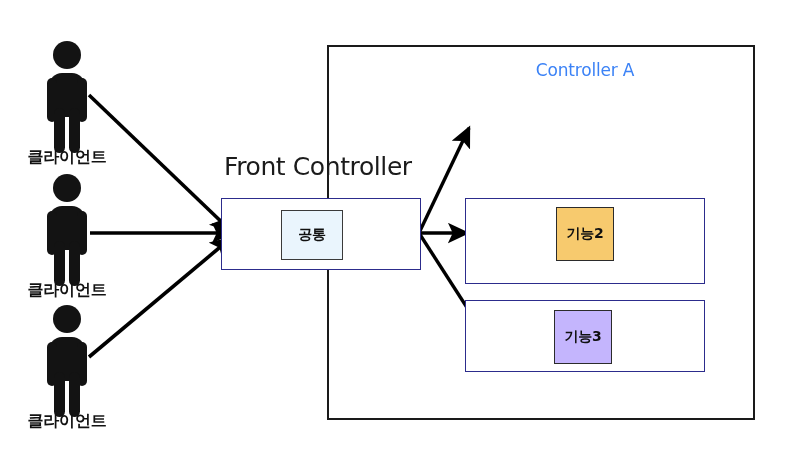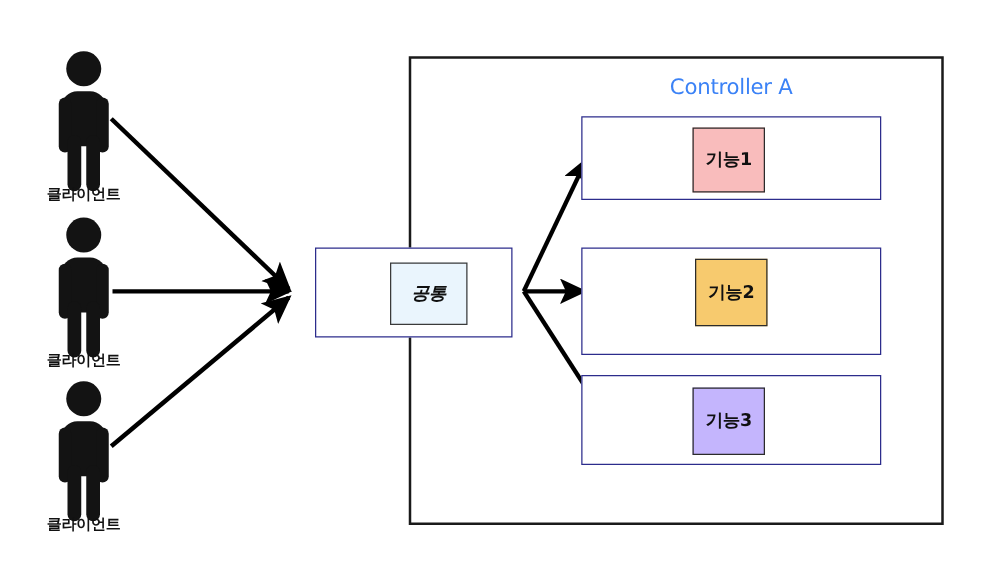--- a/index.html
+++ b/index.html
@@ -22,21 +22,21 @@
     position: absolute;
     top: 0;
     left: 0;
     width: 800px;
     height: 450px;
   }
   
   .client-label {
     position: absolute;
     font-family: "DejaVu Sans", "Liberation Sans", sans-serif;
-    font-size: 12px;
+    font-size: 16px;
     font-weight: bold;
     color: #111111;
     text-align: center;
     white-space: nowrap;
     letter-spacing: -0.2px;
   }
   .front-controller-title {
     position: absolute;
     font-family: "DejaVu Sans", "Liberation Sans", sans-serif;
     font-size: 25px;
@@ -139,33 +139,29 @@
 
     <line x1="419" y1="233" x2="469" y2="128" stroke="#000000" stroke-width="3.4" marker-end="url(#arrowhead)"></line>
     <line x1="419" y1="233" x2="467" y2="233" stroke="#000000" stroke-width="3.4" marker-end="url(#arrowhead)"></line>
     <line x1="419" y1="233" x2="484" y2="334" stroke="#000000" stroke-width="3.4" marker-end="url(#arrowhead)"></line>
   </svg>
 
   <div class="client-label" style="left:17px; top:147px; width:100px;">클라이언트</div>
   <div class="client-label" style="left:17px; top:280px; width:100px;">클라이언트</div>
   <div class="client-label" style="left:17px; top:411px; width:100px;">클라이언트</div>
 
+  <div class="front-controller-title" style="left:224px; top:152px;">Front Controller</div>
 
-  <div class="fc-box" style="left:252px; top:198px; width:158px; height:72px;font-style:italic;">
+  <div class="fc-box" style="left:221px; top:198px; width:200px; height:72px;">
     <div class="common-box" style="left:59px; top:11px; width:62px; height:50px; background:#eaf5fd;">
       <span class="inner-box-label">공통</span>
     </div>
   </div>
 
   <div class="controller-title" style="left:465px; top:60px; width:240px;">Controller A</div>
-  <div class="ctrl-box" style="left:465px; top:93px; width:240px; height:67px;">
-    <div class="feature-box" style="left:88px; top:8px; width:58px; height:52px; background:#f9bcbc;">
-      <span class="inner-box-label">기능1</span>
-    </div>
-  </div>
 
   <div class="ctrl-box" style="left:465px; top:198px; width:240px; height:86px;">
     <div class="feature-box" style="left:90px; top:8px; width:58px; height:54px; background:#f7ca6e;">
       <span class="inner-box-label">기능2</span>
     </div>
   </div>
 
   <div class="ctrl-box" style="left:465px; top:300px; width:240px; height:72px;">
     <div class="feature-box" style="left:88px; top:9px; width:58px; height:54px; background:#c4b5fd;">
       <span class="inner-box-label">기능3</span>

